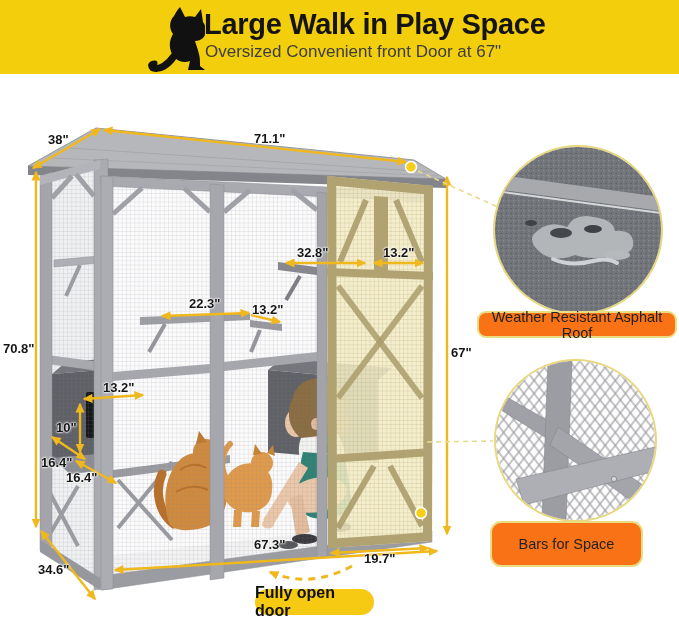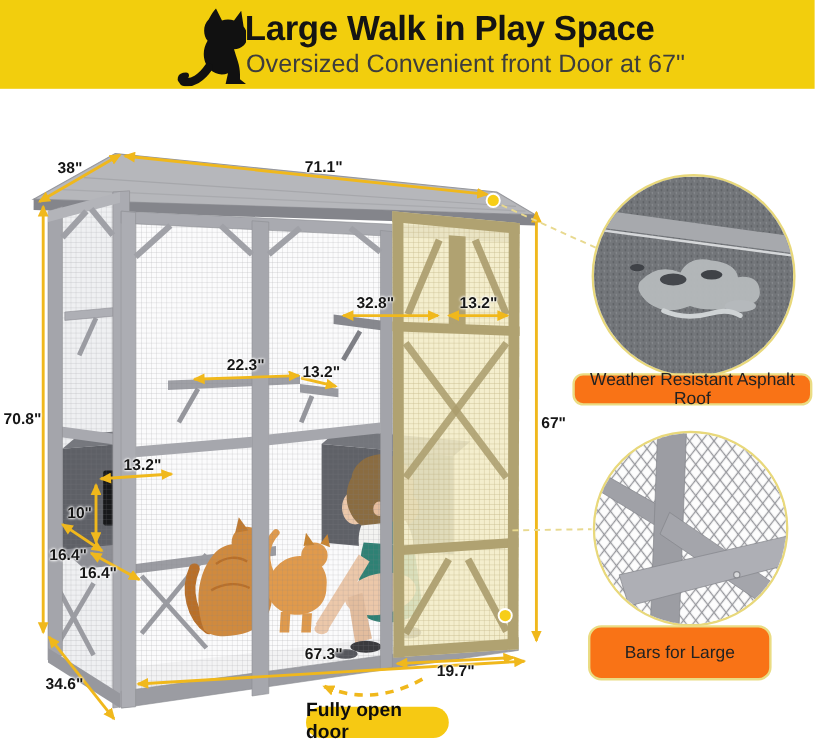--- a/index.html
+++ b/index.html
@@ -2,21 +2,21 @@
 <html><head>
 <meta charset="utf-8">
 <style>
   html,body{margin:0;padding:0;background:#fff;}
   body{width:679px;height:617px;overflow:hidden;font-family:"Liberation Sans",sans-serif;}
   .canvas{position:relative;width:679px;height:617px;background:#fff;}
   
   .banner{position:absolute;left:0;top:0;width:679px;height:74px;background:#F2CE0D;}
   .cat-svg{position:absolute;left:147px;top:4px;}
   .title{position:absolute;left:204px;top:8px;font-size:29px;font-weight:bold;color:#141414;letter-spacing:-0.3px;white-space:nowrap;}
-  .subtitle{position:absolute;left:205px;top:42px;font-size:21px;font-weight:400;color:#3d3d3d;white-space:nowrap;}
+  .subtitle{position:absolute;left:205px;top:42px;font-size:17px;font-weight:400;color:#3d3d3d;white-space:nowrap;}
   .draw{position:absolute;left:0;top:0;}
   
   .dim{position:absolute;font-size:13px;font-weight:700;color:#161616;white-space:nowrap;
        text-shadow:0 0 2px #fff,0 0 2px #fff,0 0 3px #fff;}
   
   .circle{position:absolute;border-radius:50%;border:2px solid #E8D87B;overflow:hidden;box-sizing:border-box;background:#fff;}
   #roofCircle{left:493px;top:145px;width:170px;height:170px;}
   #cornerCircle{left:494px;top:359px;width:163px;height:163px;}
   .pill{position:absolute;background:#f97316;border:2px solid #EADC83;border-radius:9px;display:flex;align-items:center;justify-content:center;flex-direction:column;text-align:center;color:#222;box-sizing:border-box;}
   #roofPill{left:477px;top:311px;width:200px;height:27px;font-size:14.5px;}
@@ -258,20 +258,20 @@
       <rect width="159" height="159" fill="url(#x1)"></rect>
       <rect width="159" height="159" fill="url(#x2)"></rect>
       <polygon points="56,62 0,30 0,46 52,78" fill="#a0a1a7" stroke="#85868c" stroke-width="0.6"></polygon>
       <polygon points="52,0 76,0 70,159 46,159" fill="#9c9da3" stroke="#85868c" stroke-width="0.6"></polygon>
       <polygon points="62,66 150,126 142,144 54,84" fill="#a4a5ab" stroke="#85868c" stroke-width="0.6"></polygon>
       <polygon points="20,118 159,86 159,110 28,144" fill="#aeafb5" stroke="#85868c" stroke-width="0.6"></polygon>
       <circle cx="118" cy="118" r="2.6" fill="#d9dadc" stroke="#8a8b90"></circle>
     </svg>
   </div>
   <div class="pill" id="cornerPill">
-    <span>Bars for Large</span>
+    <span>Bars for Space</span>
   </div>
 
   <div class="badge">
     <span>Fully open door</span>
   </div>
 
 </div>
 
 </body></html>

